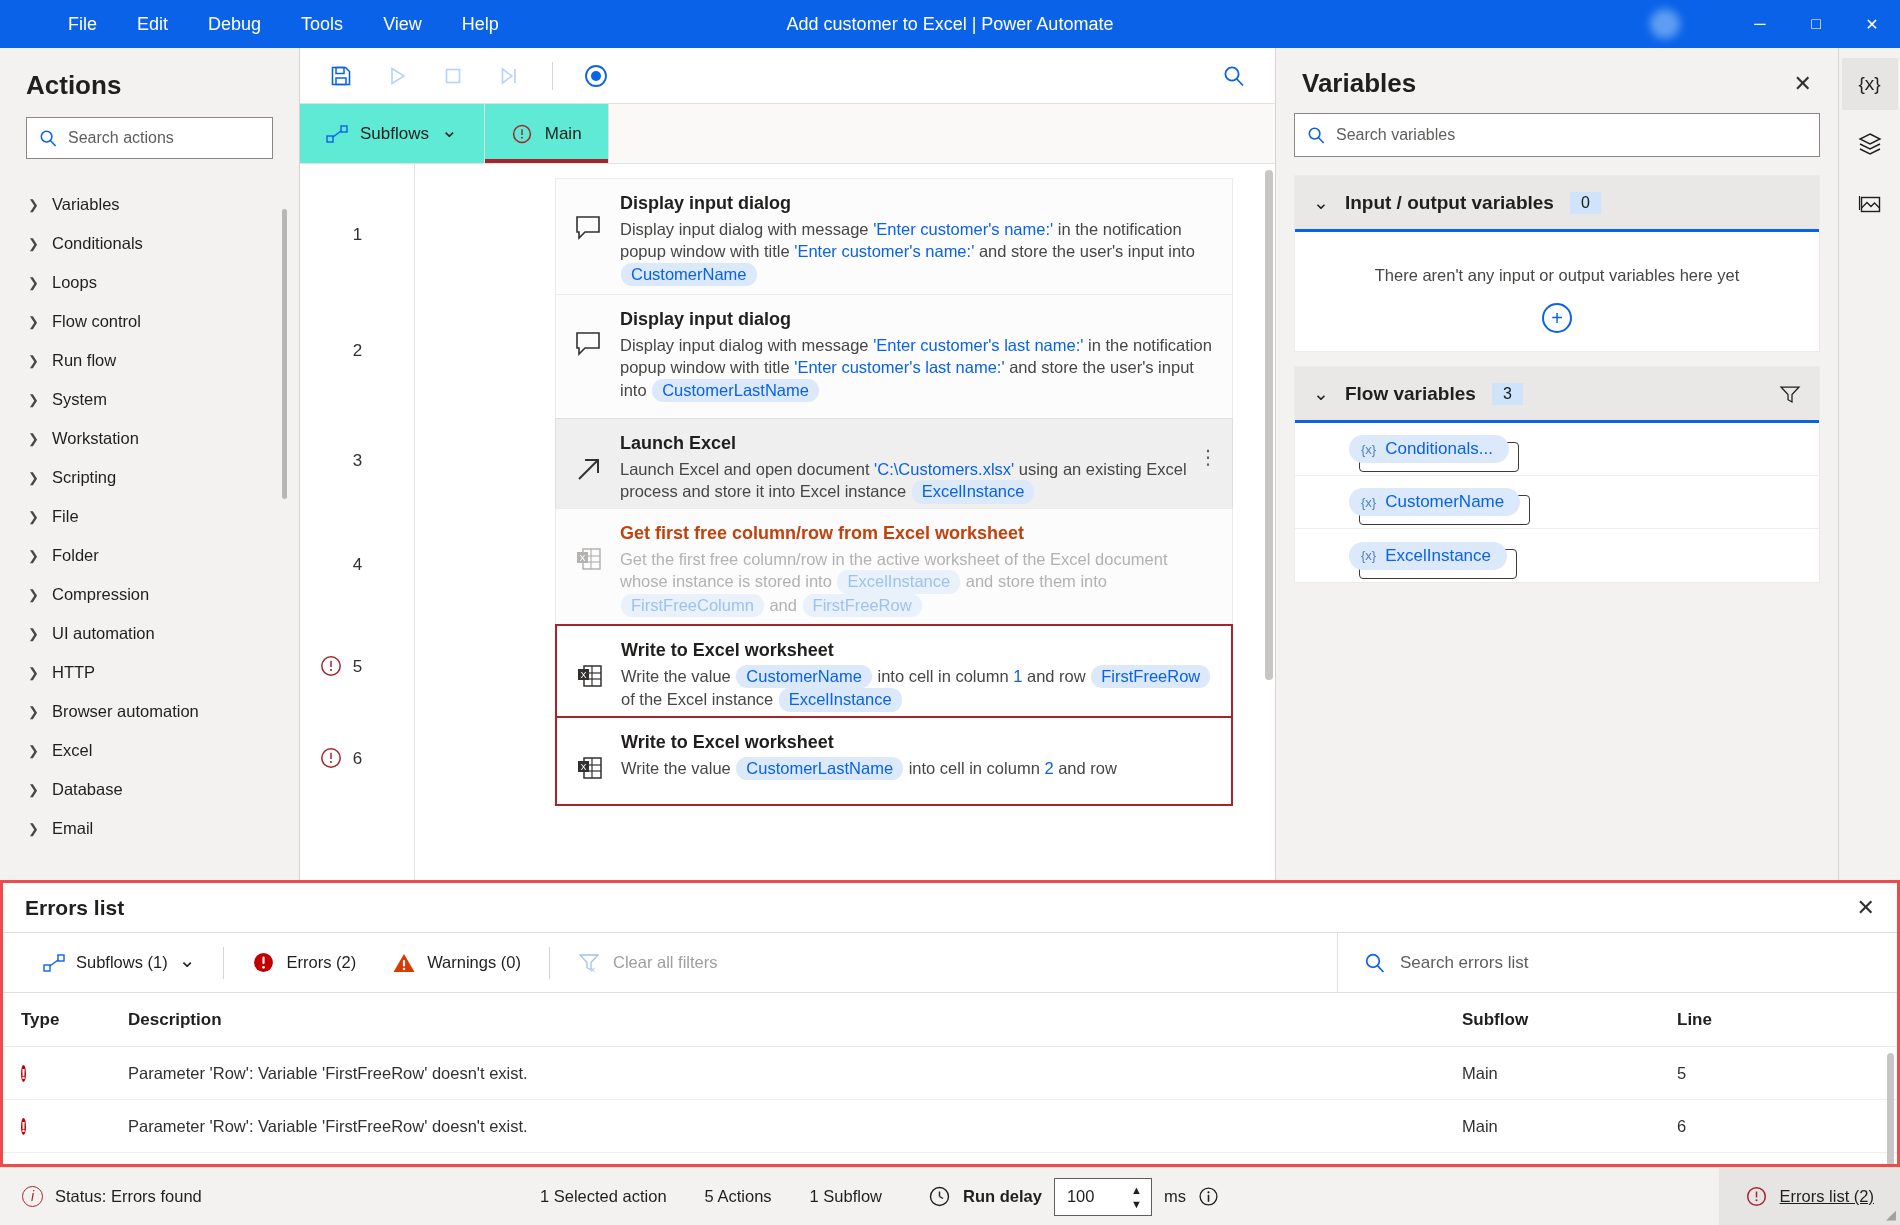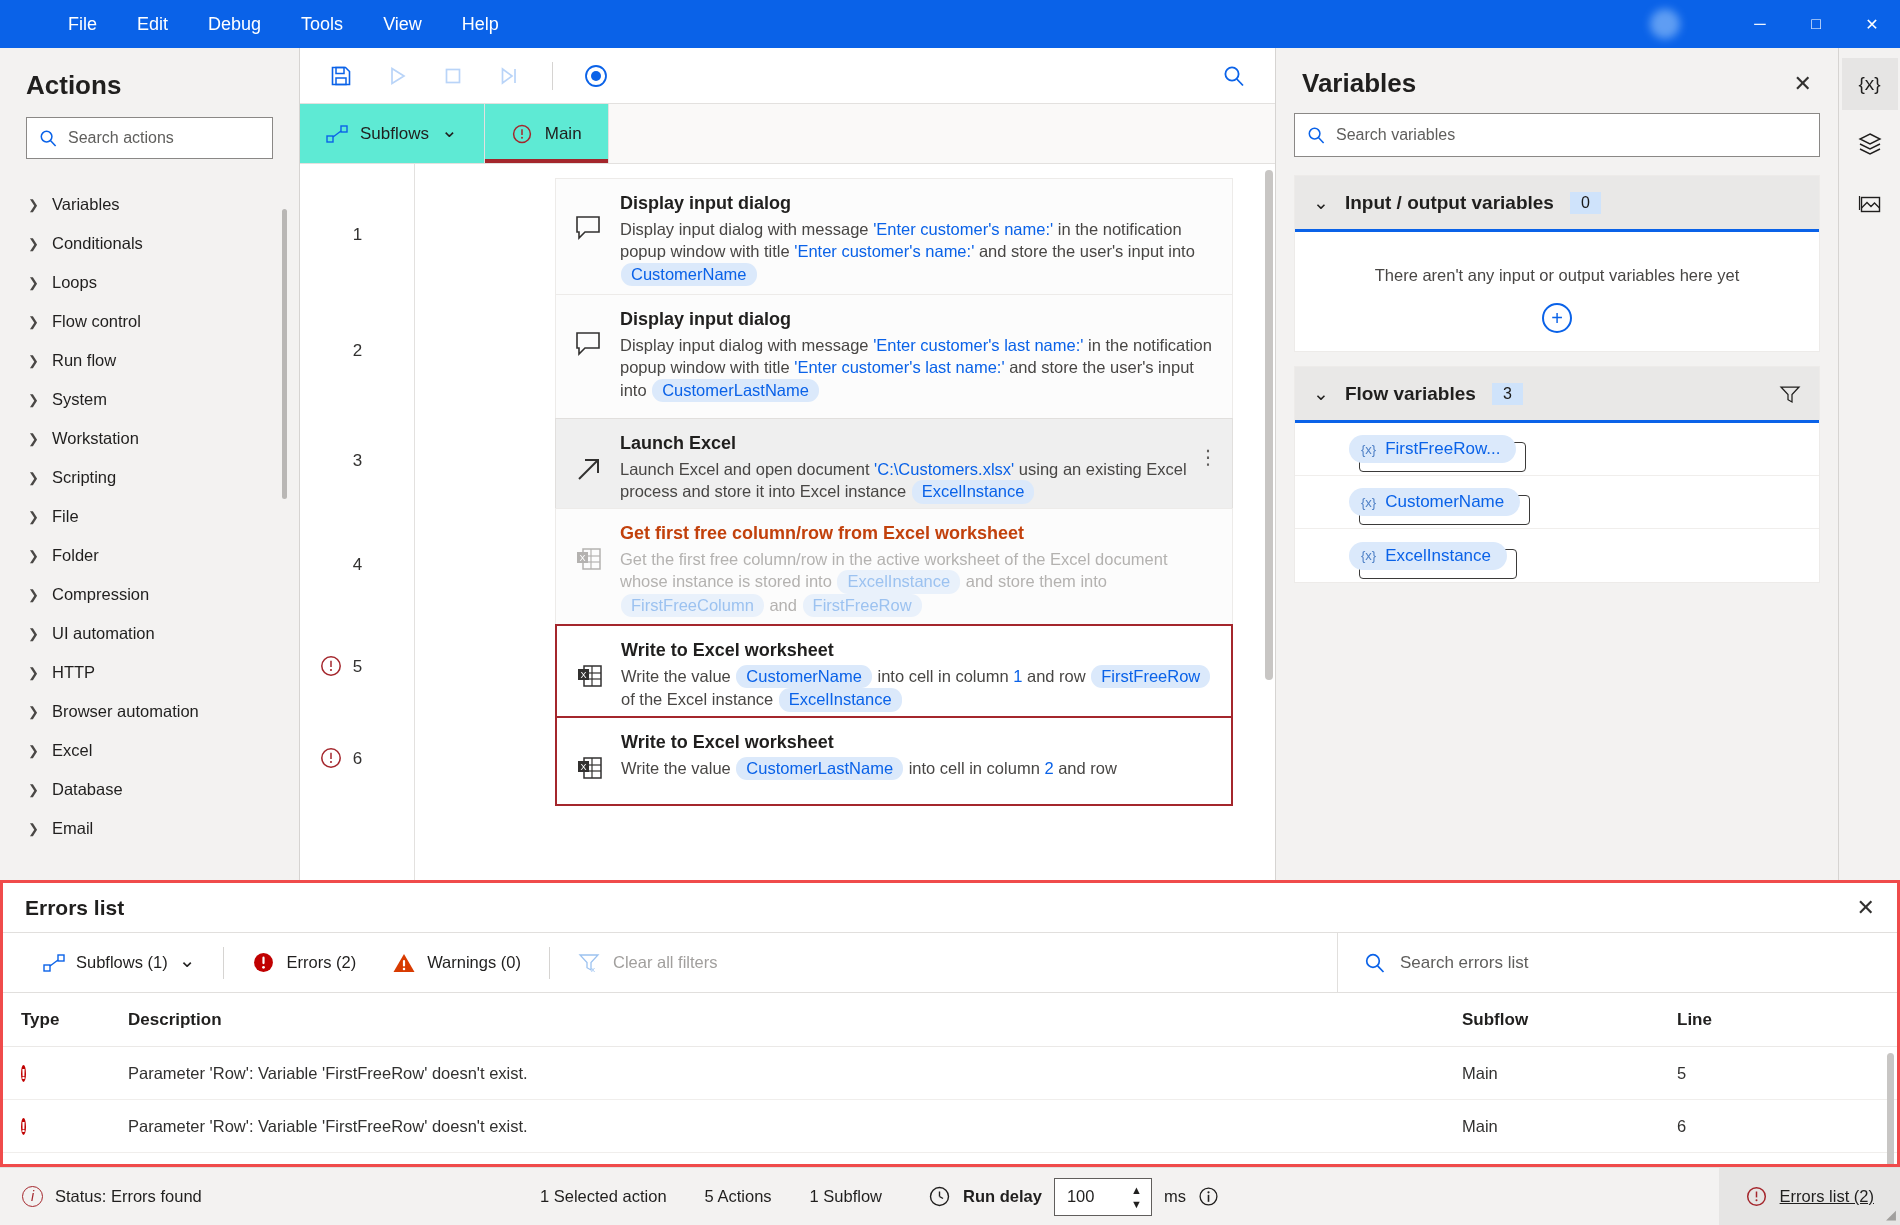--- a/index.html
+++ b/index.html
@@ -268,20 +268,21 @@
 
   <div class="titlebar">
     <div class="menu">
       <div class="menu-item">File</div>
       <div class="menu-item">Edit</div>
       <div class="menu-item">Debug</div>
       <div class="menu-item">Tools</div>
       <div class="menu-item">View</div>
       <div class="menu-item">Help</div>
     </div>
+    <div class="win-title">Add customer to Excel | Power Automate</div>
     <div class="acct">
       <div class="acct-av"></div>
       <div class="acct-name"></div>
     </div>
     <div class="wbtns">
       <div class="wbtn">─</div>
       <div class="wbtn">□</div>
       <div class="wbtn close">✕</div>
     </div>
   </div>
@@ -594,21 +595,21 @@
         <span>
           <svg width="22" height="20" viewBox="0 0 22 20">
               <path d="M2 3h18l-7 7.5V18l-4-2.3v-5.2z" fill="none" stroke="#201f1e" stroke-width="1.25"></path>
             </svg>
         </span>
       </div>
       <div id="flow-vars">
           <div class="vrow">
             <div class="vchip-wrap"><div class="vchip-shadow"></div><div class="vchip">
                 <span class="brace">{x}</span>
-                <span>FirstFreeRow...</span>
+                <span>Conditionals...</span>
               </div></div>
           </div>
           <div class="vrow">
             <div class="vchip-wrap"><div class="vchip-shadow"></div><div class="vchip">
                 <span class="brace">{x}</span>
                 <span>CustomerName</span>
               </div></div>
           </div>
           <div class="vrow">
             <div class="vchip-wrap"><div class="vchip-shadow"></div><div class="vchip">

